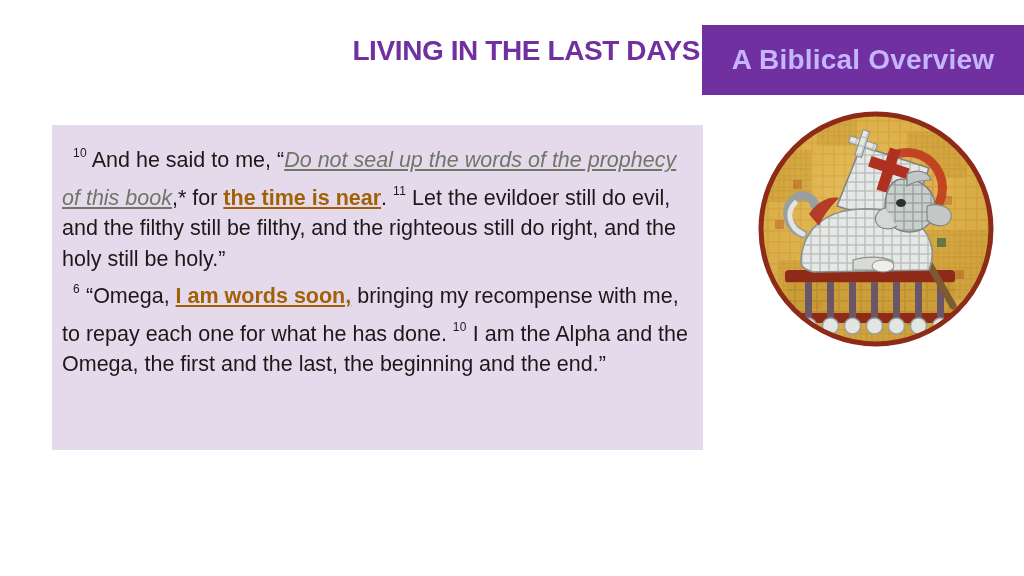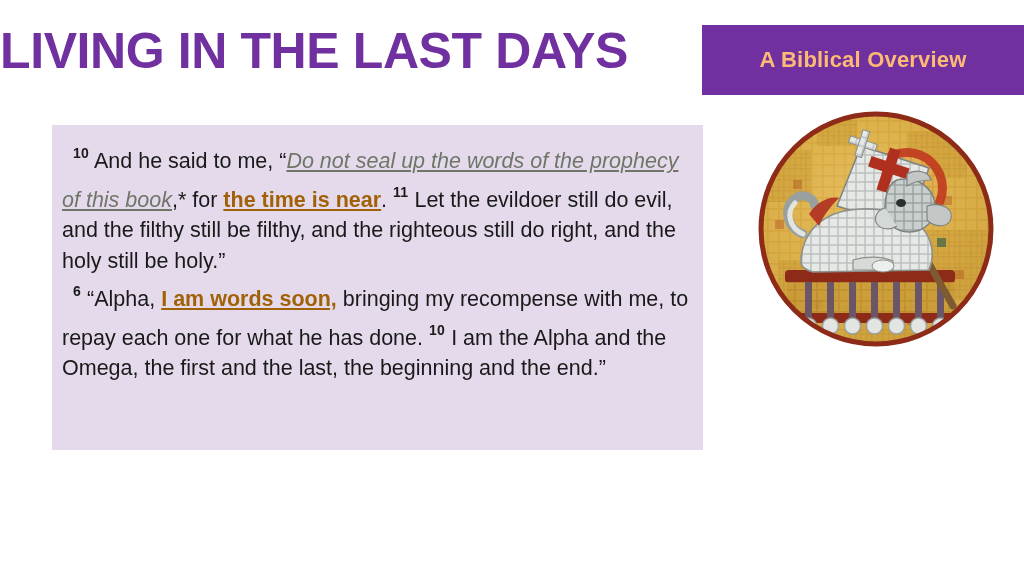--- a/index.html
+++ b/index.html
@@ -14,44 +14,44 @@
     overflow: hidden;
     font-family: "Liberation Sans", sans-serif;
   }
 
   
   #slide-title {
     position: absolute;
     left: 0px;
     top: 28px;
     width: 700px;
-    text-align: left;
+    text-align: right;
     color: #7030A0;
     font-weight: bold;
-    font-size: 50px;
+    font-size: 28px;
     letter-spacing: -0.4px;
     line-height: 46px;
     white-space: nowrap;
   }
 
   #subtitle-banner {
     position: absolute;
     left: 702px;
     top: 25px;
     width: 322px;
     height: 70px;
     background: #7030A0;
     display: flex;
     align-items: center;
     justify-content: center;
   }
   #subtitle-banner .subtitle-text {
-    color: #fdba74;
-    font-weight: bold;
-    font-size: 22px;
+    color: #c4b5fd;
+    font-weight: bold;
+    font-size: 28px;
     letter-spacing: 0.2px;
     white-space: nowrap;
   }
 
   
   #scripture-panel {
     position: absolute;
     left: 52px;
     top: 125px;
     width: 651px;
@@ -73,22 +73,22 @@
   .passage {
     color: #1a1a1a;
     font-size: 21.5px;
     line-height: 30.5px;
     margin: 0;
     padding: 0 2px 0 3px;
     text-align: left;
   }
 
   .vnum {
-    font-size: 14px;
-    font-weight: bold;
+    font-size: 12px;
+    font-weight: normal;
     vertical-align: 10px;
     letter-spacing: 0.3px;
   }
 
   .em-italic {
     font-style: italic;
     color: #6F7668;
     text-decoration: underline;
     text-underline-offset: 2px;
   }
@@ -122,21 +122,21 @@
 
 <div id="subtitle-banner">
   <span class="subtitle-text">A Biblical Overview</span>
 </div>
 
 <div id="scripture-panel">
 
 
   <p class="passage"><span class="indent"></span><span class="vnum">10</span> <span>And he said to me, “</span><span class="em-italic">Do not seal up the words of the prophecy of this book</span><span>,* for </span><span class="em-bold-purple">the time is near</span><span>. </span><span class="vnum">11</span> <span>Let the evildoer still do evil, and the filthy still be filthy, and the righteous still do right, and the holy still be holy.”</span></p>
 
-  <p class="passage"><span class="indent"></span><span class="vnum">6</span> <span>“Alpha, </span><span class="em-bold-purple">I am words soon,</span><span> bringing my recompense with me, to repay each one for what he has done. </span><span class="vnum">10</span> <span>I am the Alpha and the Omega, the first and the last, the beginning and the end.”</span></p>
+  <p class="passage"><span class="indent"></span><span class="vnum">6</span> <span>“Omega, </span><span class="em-bold-purple">I am words soon,</span><span> bringing my recompense with me, to repay each one for what he has done. </span><span class="vnum">10</span> <span>I am the Alpha and the Omega, the first and the last, the beginning and the end.”</span></p>
 </div>
 
 <div id="mosaic-roundel">
   <svg viewBox="0 0 238 238" width="238" height="238">
     <defs>
       <clipPath id="discClip">
         <circle cx="119" cy="119" r="116"></circle>
       </clipPath>
       <radialGradient id="goldGrad" cx="45%" cy="40%" r="68%">
         <stop offset="0%" stop-color="#E8C266"></stop>

